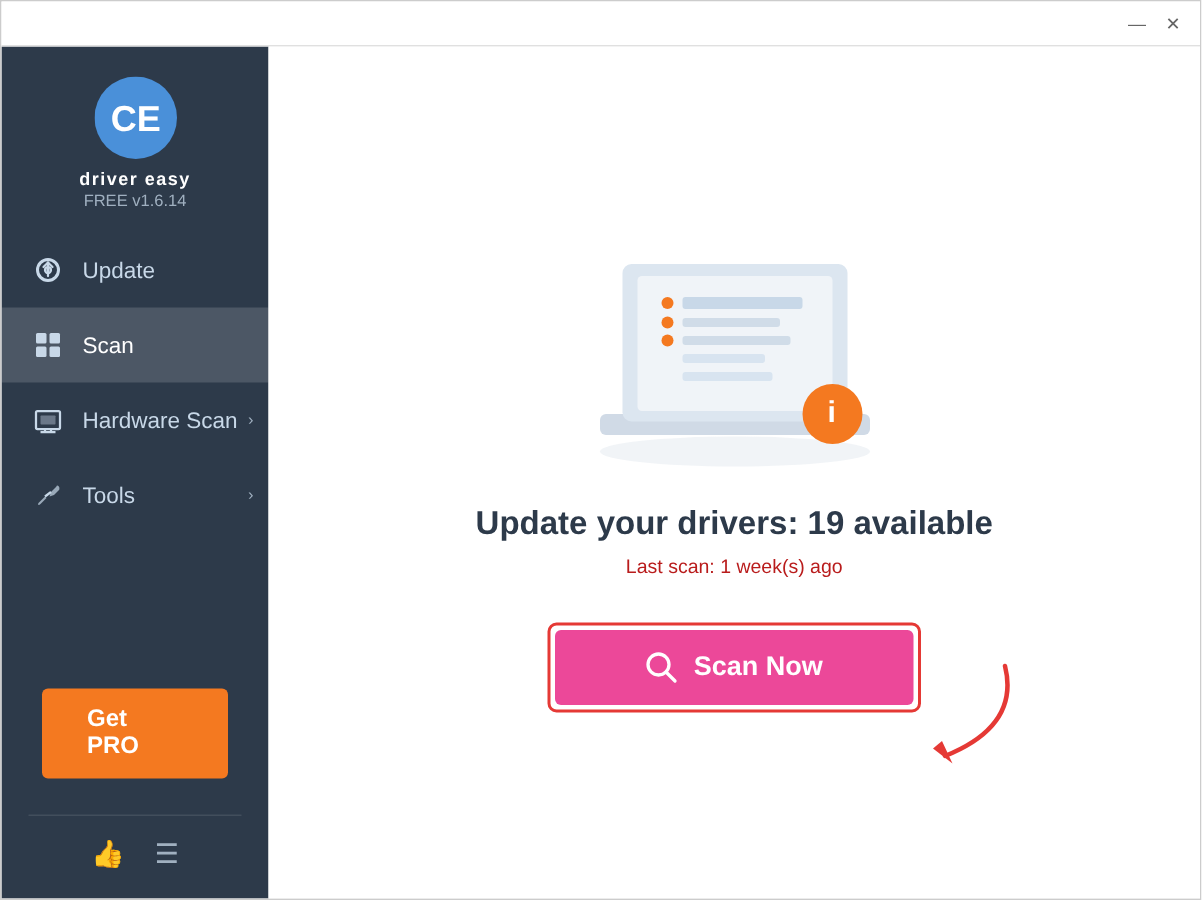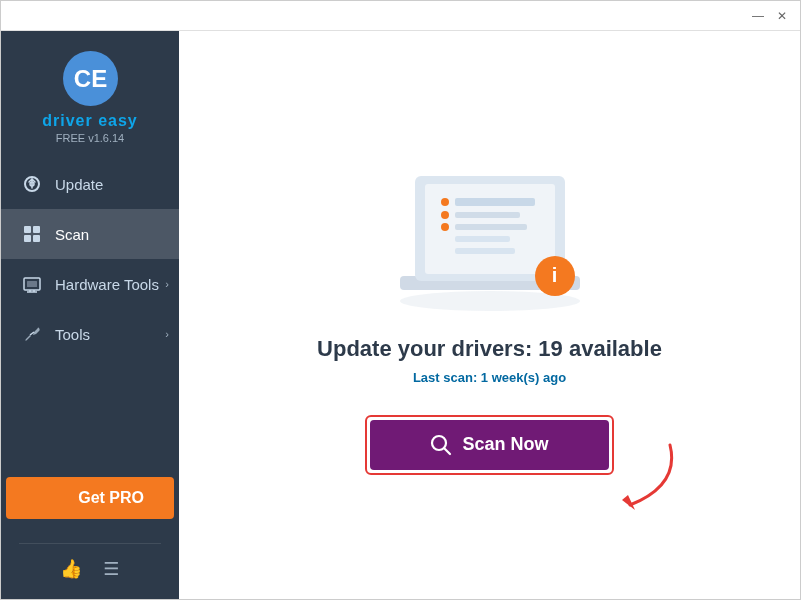--- a/index.html
+++ b/index.html
@@ -67,22 +67,22 @@
       width: 100%;
     }
 
     .logo-icon {
       width: 55px;
       height: 55px;
       margin-bottom: 6px;
     }
 
     .logo-text {
-      color: #0ea5e9;
-      font-size: 16px;
+      color: #ffffff;
+      font-size: 12px;
       font-weight: bold;
       letter-spacing: 1px;
     }
 
     .logo-version {
       color: #a0b0c0;
       font-size: 11px;
       margin-top: 2px;
     }
 
@@ -128,22 +128,22 @@
       background: #f47920;
       color: #fff;
       font-size: 16px;
       font-weight: bold;
       border: none;
       border-radius: 4px;
       padding: 12px 30px;
       cursor: pointer;
       margin: 10px auto 20px;
       display: block;
-      width: 168px;
-      text-align: right;
+      width: 124px;
+      text-align: left;
     }
 
     .sidebar-footer {
       width: 100%;
       padding: 10px 0 15px;
       display: flex;
       flex-direction: column;
       align-items: center;
       gap: 6px;
     }
@@ -195,34 +195,33 @@
     .main-title {
       font-size: 22px;
       font-weight: bold;
       color: #2d3a4a;
       margin-bottom: 8px;
       text-align: center;
     }
 
     .main-subtitle {
       font-size: 13px;
-      color: #0369a1;
+      color: #b91c1c;
       margin-bottom: 30px;
-      font-weight: bold;
     }
 
     .scan-now-btn-wrapper {
       position: relative;
       border: 2px solid #e53935;
       border-radius: 6px;
       padding: 3px;
     }
 
     .scan-now-btn {
-      background: #701a75;
+      background: #ec4899;
       color: #fff;
       font-size: 18px;
       font-weight: bold;
       border: none;
       border-radius: 4px;
       padding: 14px 60px;
       cursor: pointer;
       display: flex;
       align-items: center;
       gap: 10px;
@@ -323,21 +322,21 @@
         <div class="nav-item">
           <span class="nav-icon">
             <svg width="20" height="20" viewBox="0 0 20 20" fill="none" xmlns="http://www.w3.org/2000/svg">
               <rect x="2" y="4" width="16" height="12" rx="1" stroke="#c8d8e8" stroke-width="1.5" fill="none"></rect>
               <rect x="5" y="7" width="10" height="6" rx="0.5" fill="#c8d8e8" opacity="0.4"></rect>
               <line x1="8" y1="16" x2="8" y2="18" stroke="#c8d8e8" stroke-width="1.5"></line>
               <line x1="12" y1="16" x2="12" y2="18" stroke="#c8d8e8" stroke-width="1.5"></line>
               <line x1="5" y1="18" x2="15" y2="18" stroke="#c8d8e8" stroke-width="1.5"></line>
             </svg>
           </span>
-          <span>Hardware Tools</span>
+          <span>Hardware Scan</span>
           <span class="nav-arrow">›</span>
         </div>
 
         <div class="nav-item">
           <span class="nav-icon">
             <svg width="20" height="20" viewBox="0 0 20 20" fill="none" xmlns="http://www.w3.org/2000/svg">
               <path d="M15.5 4.5 L12 8 L11 11 L14 10 L17.5 6.5 Q18 5 17 4 Q16 3 15.5 4.5Z" fill="#c8d8e8" opacity="0.7"></path>
               <path d="M4 15 L8 11 L9 12 L5 16 Q4 17 3.5 16.5 Q3 16 4 15Z" fill="#c8d8e8" opacity="0.7"></path>
               <line x1="8" y1="11" x2="12" y2="8" stroke="#c8d8e8" stroke-width="1.5"></line>
             </svg>

